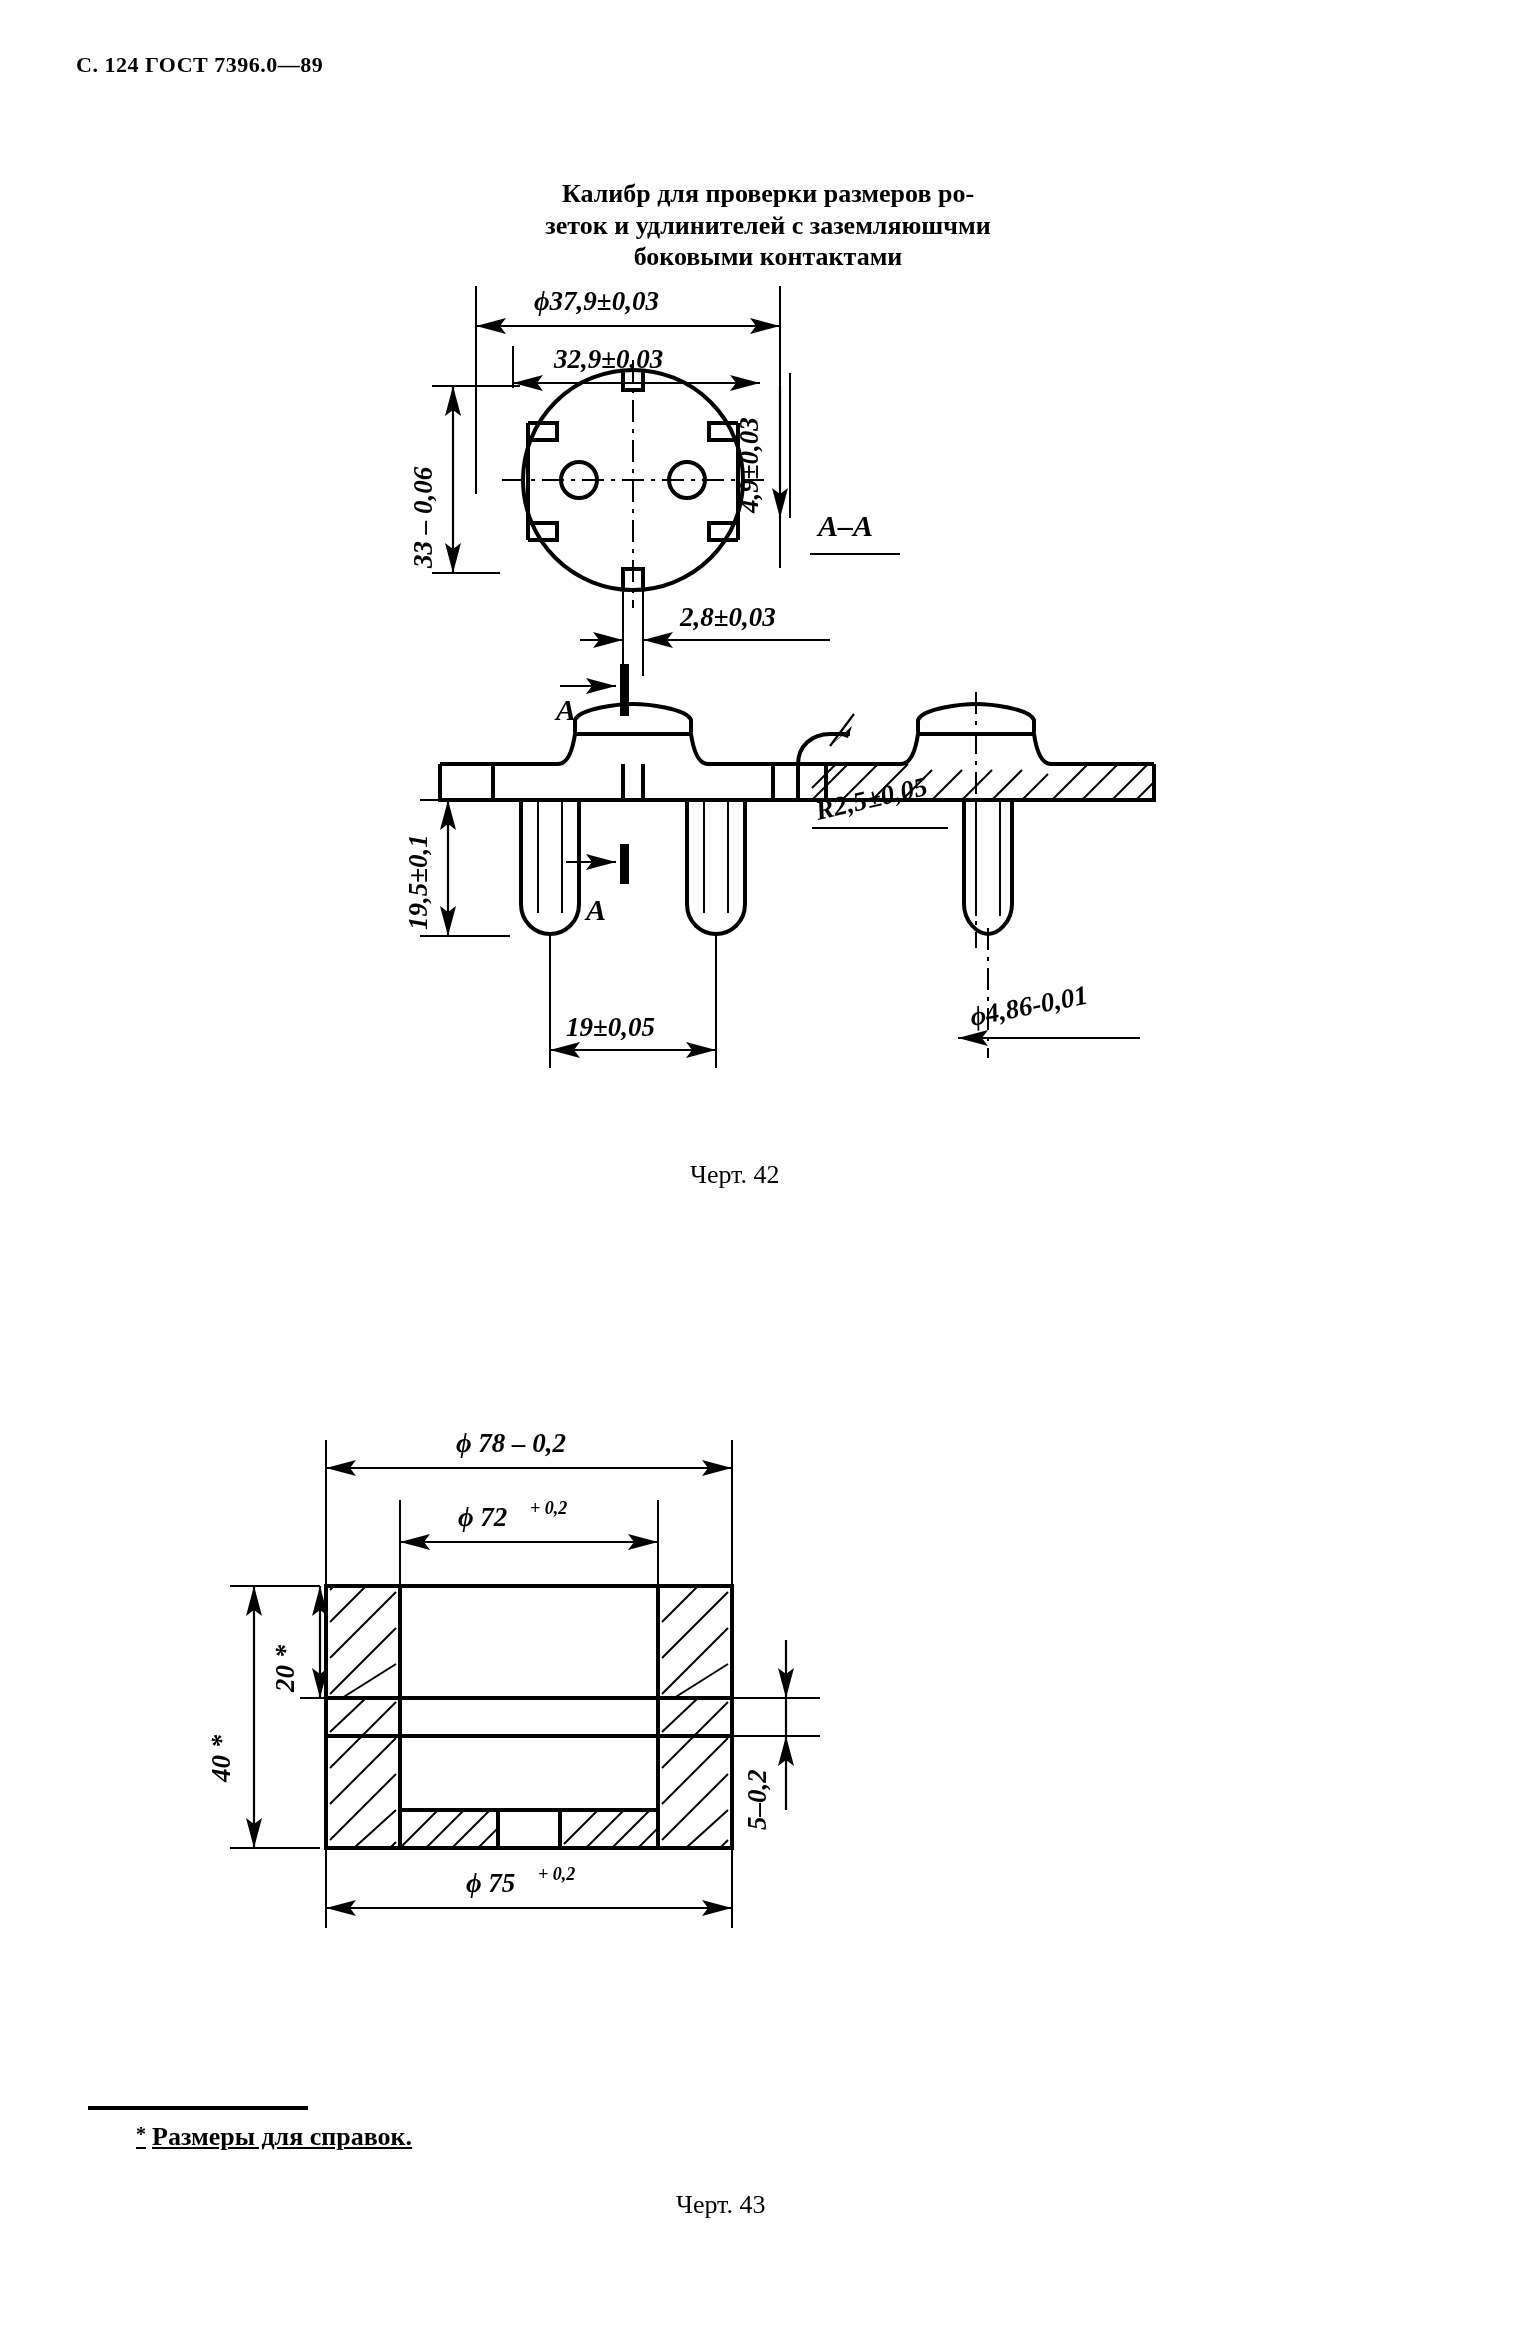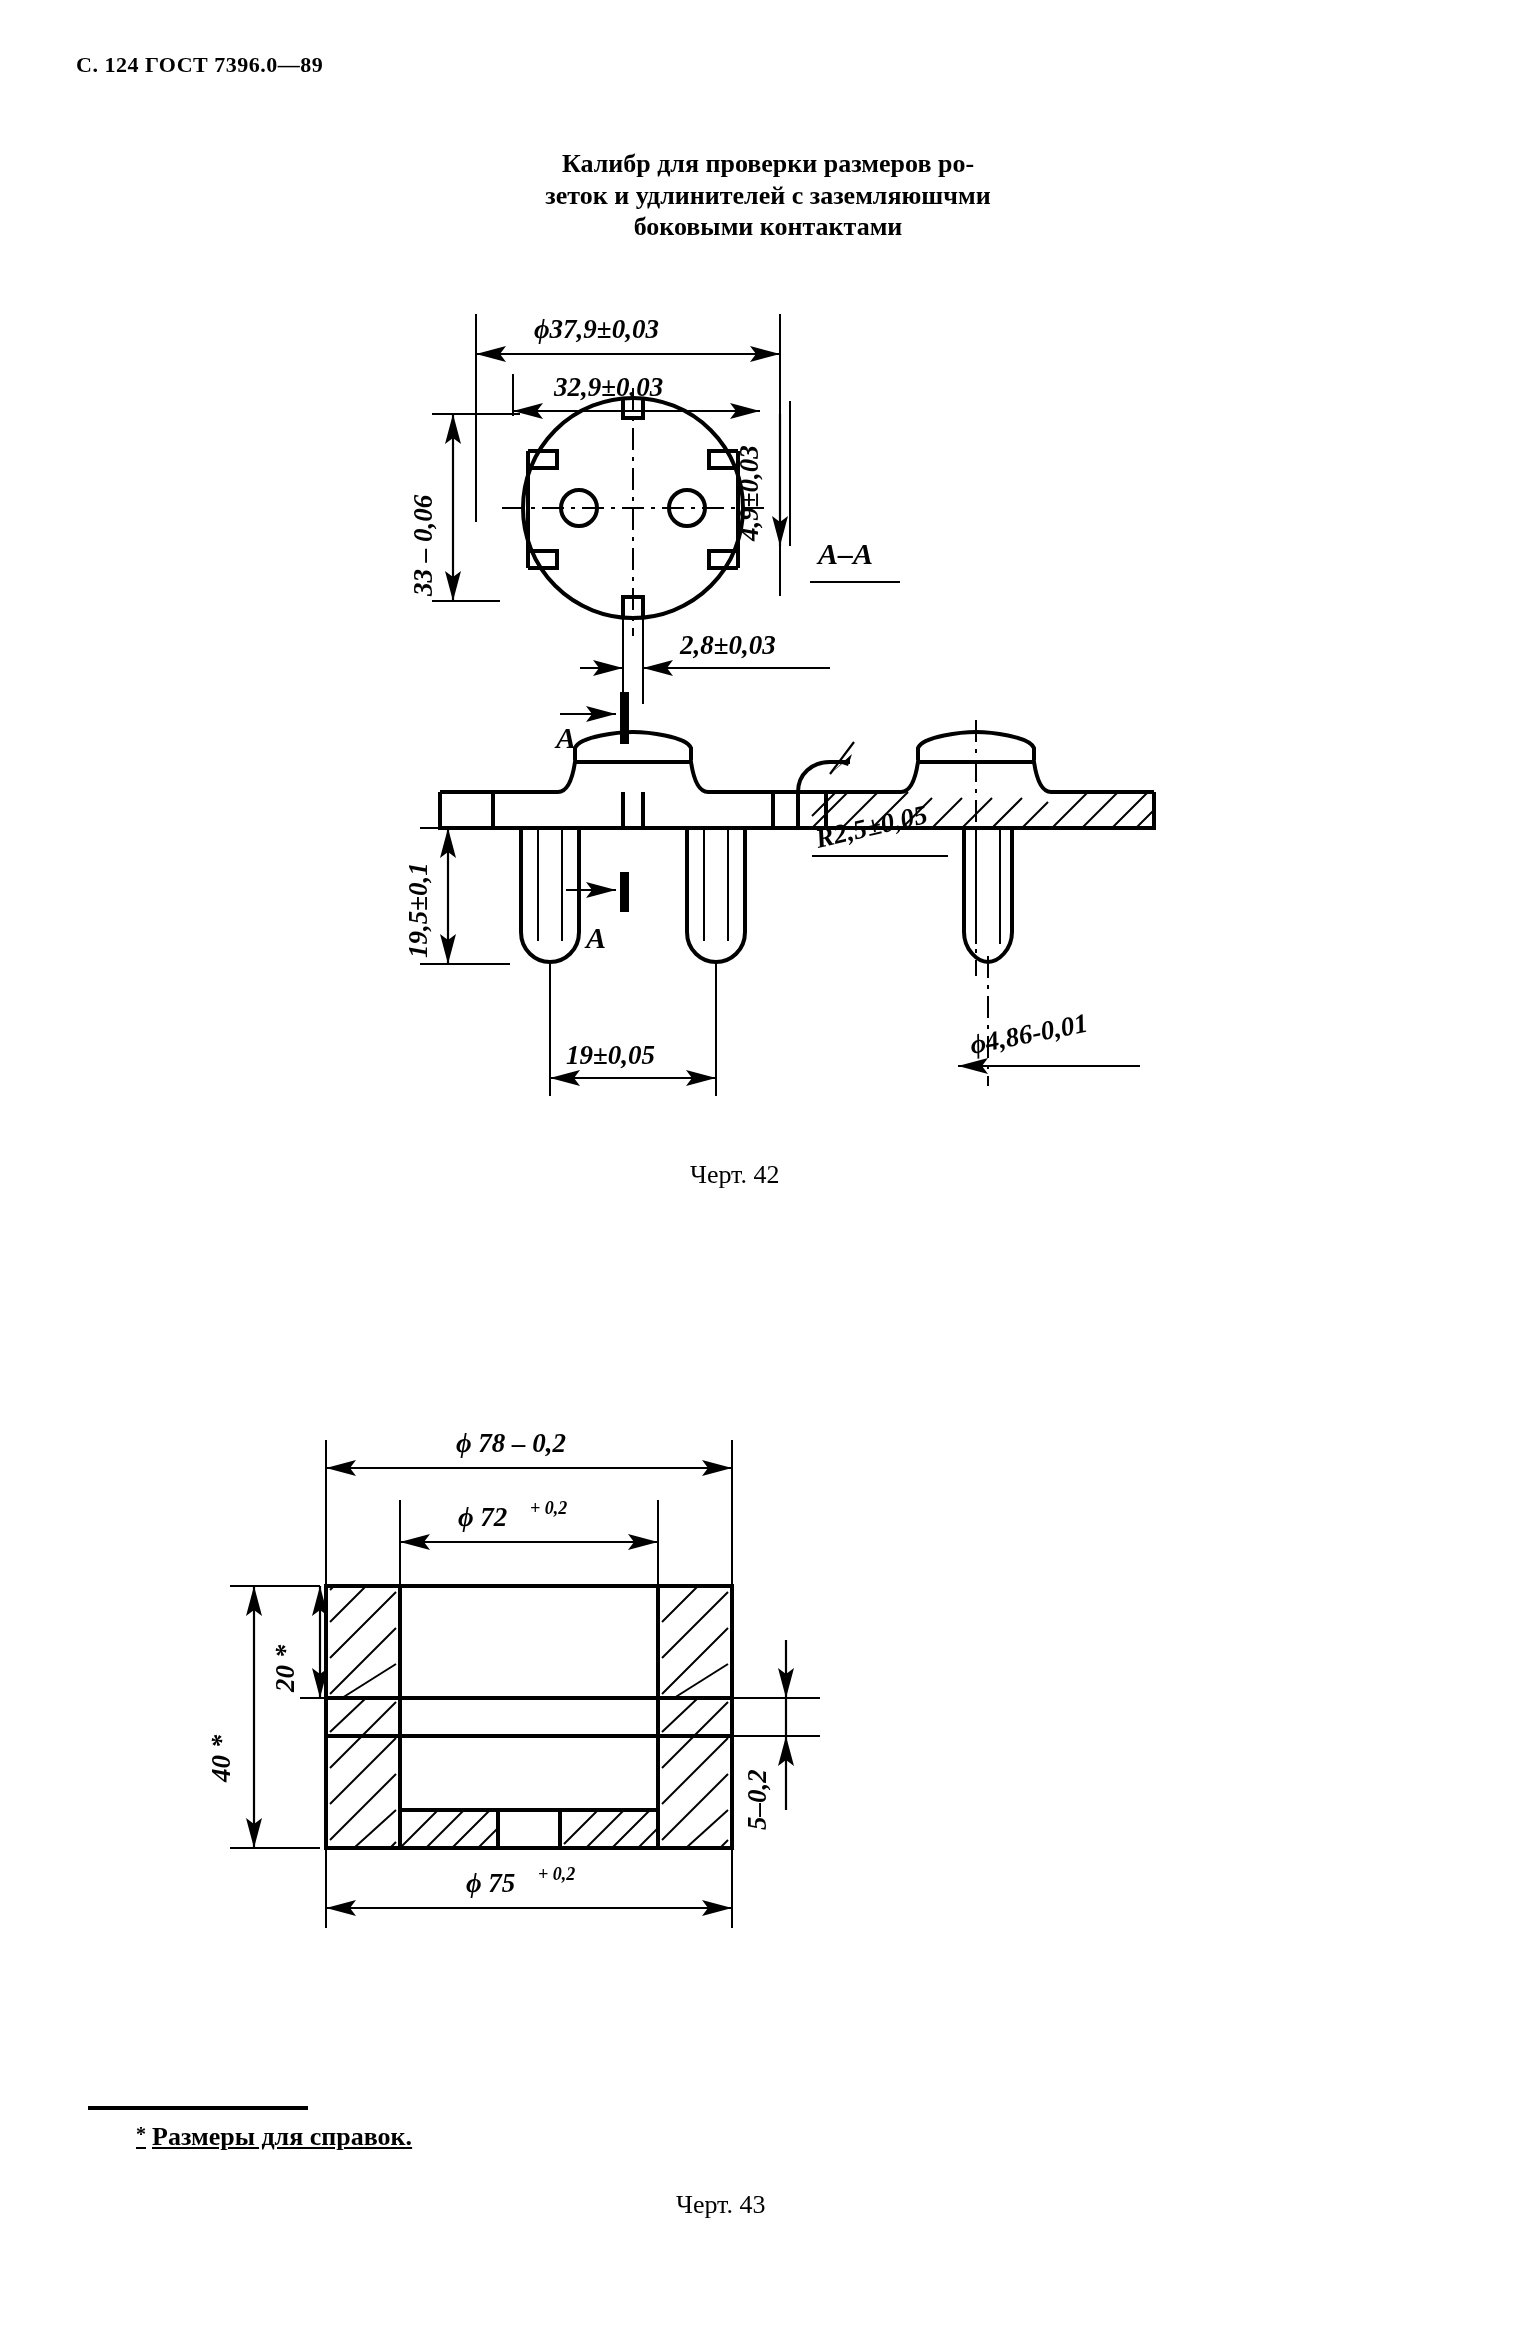--- a/index.html
+++ b/index.html
@@ -34,20 +34,21 @@
 
   
   .fig-title {
     position: absolute;
     font-family: "Liberation Serif", serif;
     font-weight: bold;
     font-size: 26px;
     line-height: 1.22;
     text-align: center;
     white-space: pre-line;
+    margin-top: 30px;
   }
   .fig-title-1 { top: 148px; left: 398px; width: 740px; }
   .fig-title-2 { top: 1348px; left: 300px; width: 1000px; }
 
   .fig-number {
     position: absolute;
     font-family: "Liberation Serif", serif;
     font-size: 26px;
   }
   .fig-number-1 { top: 1160px; left: 690px; text-align: center; }
@@ -70,21 +71,21 @@
     font-size: 26px;
     white-space: nowrap;
     text-decoration: underline;
   }
   .footnote .star { font-size: 20px; vertical-align: 4px; margin-right: 6px; }
 
   
   .drawing {
     position: absolute;
   }
-  #drawing-gauge-socket { top: 296px; left: 380px; width: 820px; height: 880px; text-align: center; }
+  #drawing-gauge-socket { top: 268px; left: 380px; width: 820px; height: 880px; text-align: center; }
   #drawing-gauge-mount  { top: 1430px; left: 230px; width: 1120px; height: 730px; }
 
   svg { display: block; overflow: visible; }
 
   .dimtext {
     font-family: "Liberation Serif", serif;
     font-style: italic;
     font-weight: bold;
     font-size: 27px;
     fill: #000;

